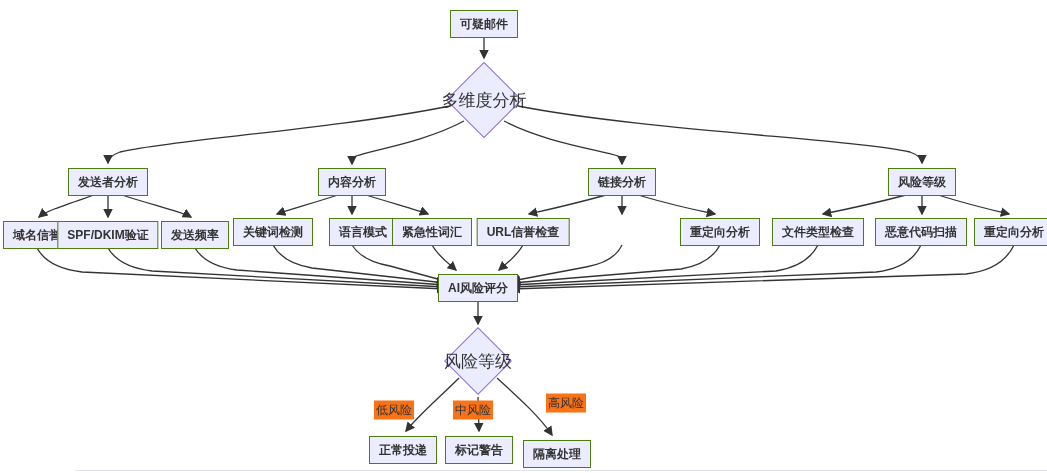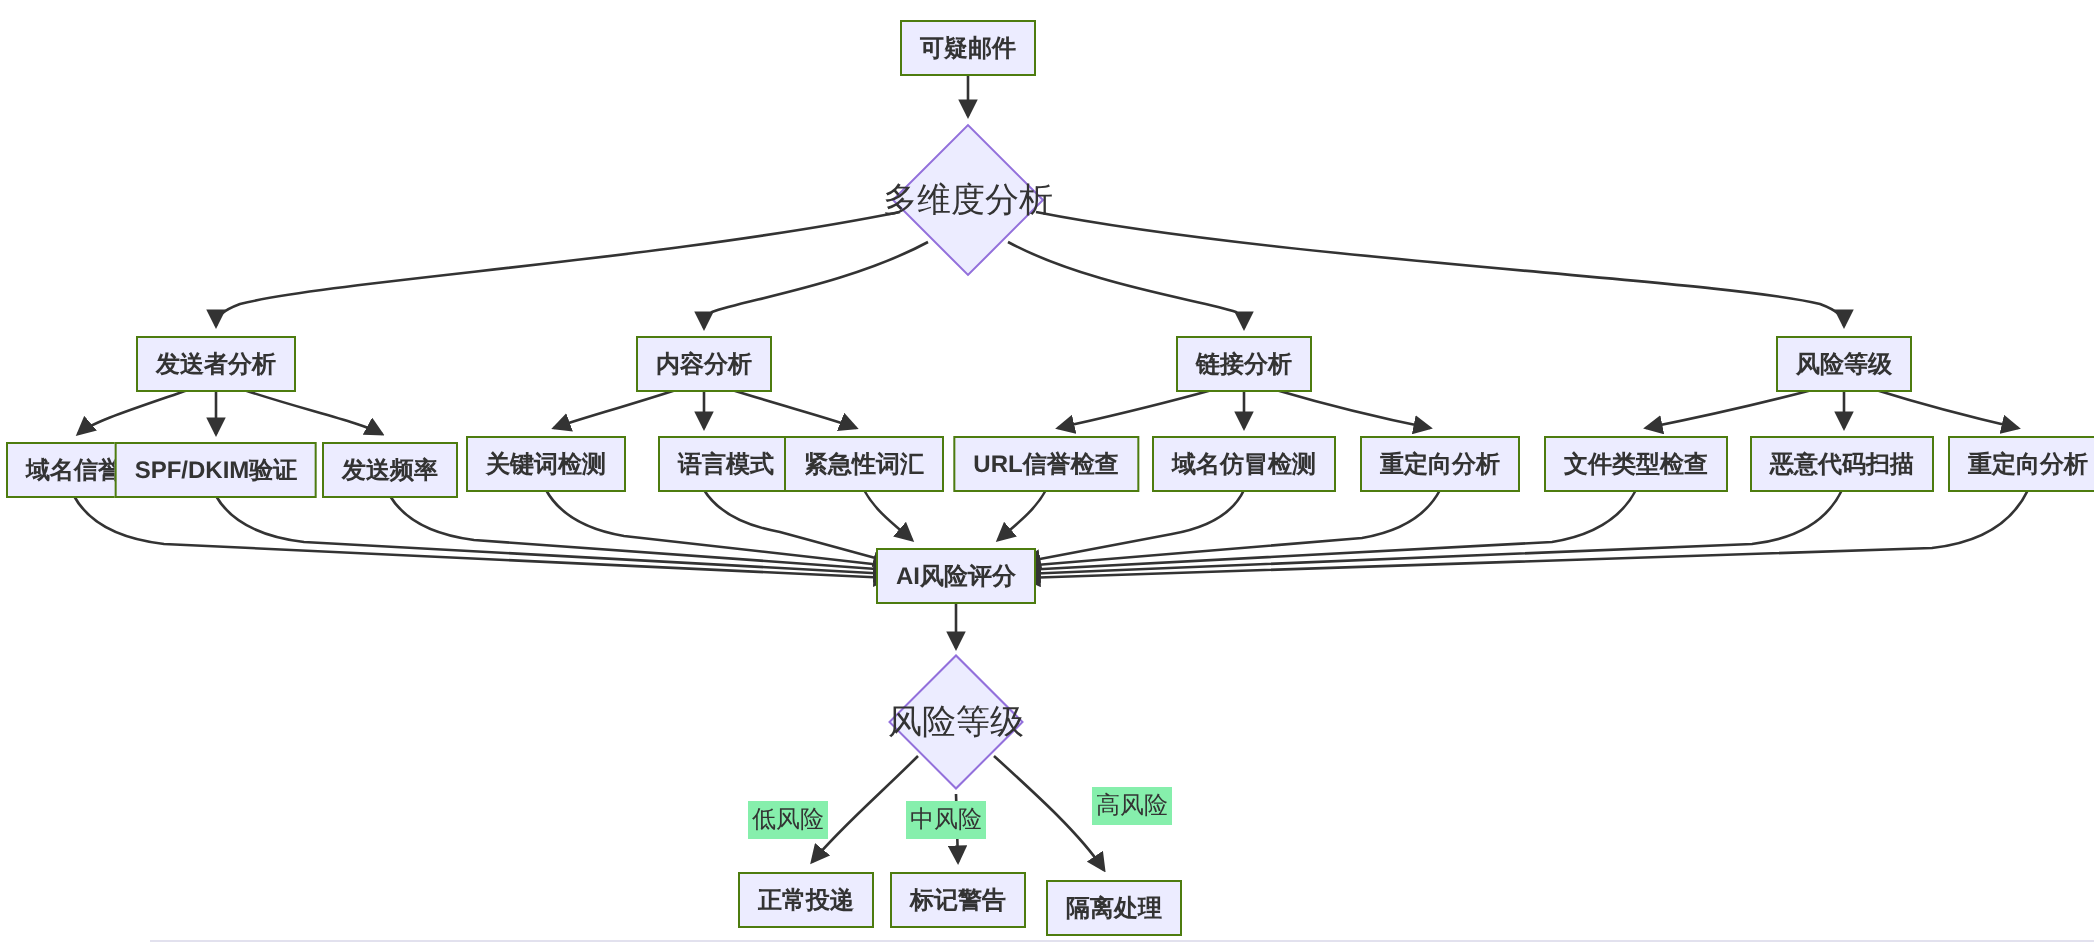--- a/index.html
+++ b/index.html
@@ -21,21 +21,21 @@
     background:#ECECFF; border:1px solid #9370DB; z-index:2;
   }
   .diamond.big  { width:54px; height:54px; }
   .diamond.small{ width:48px; height:48px; }
   .dlabel {
     position:absolute; transform:translate(-50%,-50%);
     color:#333333; font-size:17px; white-space:nowrap; z-index:3;
   }
   .elabel {
     position:absolute; transform:translate(-50%,-50%);
-    background:#86efac; color:#333333; font-size:12px;
+    background:#f97316; color:#333333; font-size:12px;
     padding:1px 2px; white-space:nowrap; z-index:3;
   }
   .bottom-rule {
     position:absolute; left:75px; top:470px; width:972px; height:1px;
     background:#e2e1ee; z-index:0;
   }
 </style>
 </head>
 <body>
 
@@ -99,21 +99,20 @@
   <div class="node" style="left:622px;top:182px">链接分析</div>
   <div class="node" style="left:922px;top:182px">风险等级</div>
 
   <div class="node" style="left:37px;top:235px">域名信誉</div>
   <div class="node" style="left:108px;top:235px">SPF/DKIM验证</div>
   <div class="node" style="left:195px;top:235px">发送频率</div>
   <div class="node" style="left:273px;top:232px">关键词检测</div>
   <div class="node" style="left:363px;top:232px">语言模式</div>
   <div class="node" style="left:432px;top:232px">紧急性词汇</div>
   <div class="node" style="left:523px;top:232px">URL信誉检查</div>
-  <div class="node" style="left:622px;top:232px">域名仿冒检测</div>
   <div class="node" style="left:720px;top:232px">重定向分析</div>
   <div class="node" style="left:818px;top:232px">文件类型检查</div>
   <div class="node" style="left:921px;top:232px">恶意代码扫描</div>
   <div class="node" style="left:1014px;top:232px">重定向分析</div>
 
   <div class="node" style="left:478px;top:288px">AI风险评分</div>
   <div class="node" style="left:403px;top:450px">正常投递</div>
   <div class="node" style="left:479px;top:450px">标记警告</div>
   <div class="node" style="left:557px;top:454px">隔离处理</div>
 

